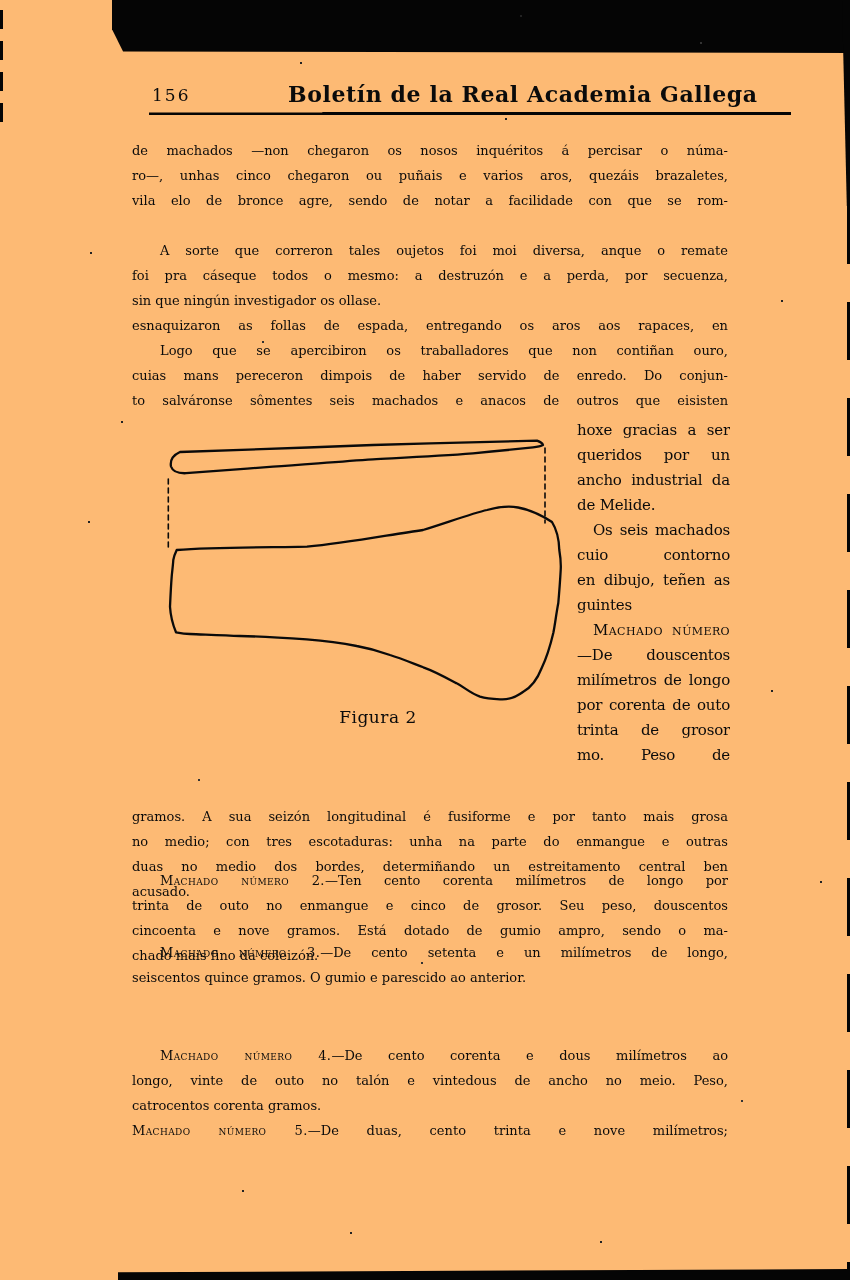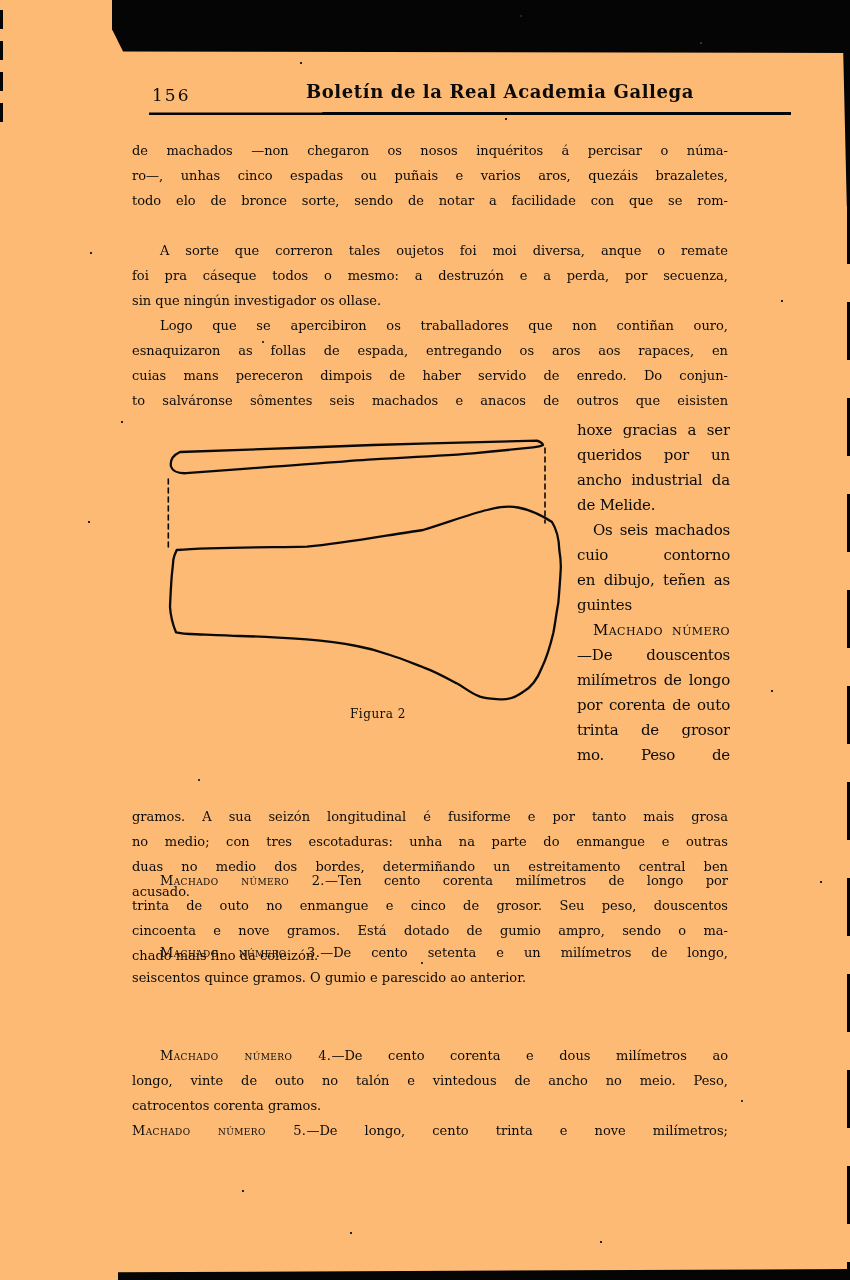--- a/index.html
+++ b/index.html
@@ -15,68 +15,68 @@
   
   .speck{position:absolute;left:0;top:0;width:2px;height:2px;background:transparent;
      box-shadow:520px 15px #222,300px 62px #222,700px 42px #333,90px 252px #222,
      262px 341px #333,781px 300px #222,641px 203px #222,198px 779px #333,
      88px 521px #222,771px 690px #222,421px 962px #333,242px 1190px #222,
      600px 1241px #222,741px 1100px #333,121px 421px #222,820px 881px #222,
      505px 118px #222,350px 1232px #222;}
   
   .pageno{position:absolute;left:152px;top:85px;font-size:17px;letter-spacing:2px;}
   .htitle{position:absolute;left:288px;top:81px;width:424px;text-align:center;
-          font-size:18px;font-weight:bold;letter-spacing:0.6px;white-space:nowrap;}
+          font-size:22px;font-weight:bold;letter-spacing:0.6px;white-space:nowrap;}
   .hrule{position:absolute;left:149px;top:112px;width:642px;height:3px;background:#050505;
          clip-path:polygon(0 20%,27% 20%,27% 0,100% 0,100% 100%,0 100%);}
   
   .tb{position:absolute;font-size:13px;}
   .line{height:25px;line-height:25px;overflow:hidden;text-align:justify;text-align-last:justify;}
   .line.last{text-align-last:left;}
   .indent{text-indent:28px;}
   .col .line{line-height:25px;}
   .col{font-size:15px;letter-spacing:-0.2px;}
   .col .indent{text-indent:16px;}
   .sc{font-variant:small-caps;letter-spacing:0.4px;}
   
   .fig{position:absolute;left:148px;top:425px;width:430px;height:285px;}
   .figcap{position:absolute;left:318px;top:707px;width:120px;text-align:center;
-          font-size:12px;letter-spacing:0.5px;}
+          font-size:17px;letter-spacing:0.5px;}
 </style>
 </head>
 <body>
 
 <div class="page">
 
   <div class="art art-top"></div>
   <div class="art art-bottom"></div>
   <div class="art art-right-top"></div>
   <div class="art-right art" style="background:repeating-linear-gradient(180deg,#050505 0 58px,transparent 58px 96px);"></div>
   <div class="art-left art" style="background:repeating-linear-gradient(180deg,#050505 0 19px,transparent 19px 31px);"></div>
   <div class="speck"></div>
 
   <div class="pageno">156</div>
   <div class="htitle">Boletín de la Real Academia Gallega</div>
   <div class="hrule"></div>
 
   <div class="tb" style="left:132px;top:138px;width:596px;">
     <div class="line">de machados —non chegaron os nosos inquéritos á percisar o núma-</div>
-    <div class="line">ro—, unhas cinco espadas ou puñais e varios aros, quezáis brazaletes,</div>
-    <div class="line">todo elo de bronce sorte, sendo de notar a facilidade con que se rom-</div>
+    <div class="line">ro—, unhas cinco chegaron ou puñais e varios aros, quezáis brazaletes,</div>
+    <div class="line">vila elo de bronce agre, sendo de notar a facilidade con que se rom-</div>
   </div>
 
   <div class="tb" style="left:132px;top:238px;width:596px;">
     <div class="line indent">A sorte que correron tales oujetos foi moi diversa, anque o remate</div>
     <div class="line">foi pra cáseque todos o mesmo: a destruzón e a perda, por secuenza,</div>
     <div class="line last">sin que ningún investigador os ollase.</div>
   </div>
 
   <div class="tb" style="left:132px;top:313px;width:596px;">
+    <div class="line">esnaquizaron as follas de espada, entregando os aros aos rapaces, en</div>
     <div class="line indent">Logo que se apercibiron os traballadores que non contiñan ouro,</div>
-    <div class="line">esnaquizaron as follas de espada, entregando os aros aos rapaces, en</div>
     <div class="line">cuias mans pereceron dimpois de haber servido de enredo. Do conjun-</div>
     <div class="line">to salváronse sômentes seis machados e anacos de outros que eisisten</div>
   </div>
 
   <svg class="fig" viewBox="0 0 430 285" xmlns="http://www.w3.org/2000/svg">
     <g fill="none" stroke="#0a0a0a" stroke-width="2.3" stroke-linejoin="round" stroke-linecap="round">
 
       <path d="M 32 27
         C 80 25.5, 160 22.5, 225 20
         C 280 18.5, 350 16.5, 389 15.7
@@ -158,16 +158,16 @@
     <div class="line last">seiscentos quince gramos. O gumio e parescido ao anterior.</div>
   </div>
 
   <div class="tb" style="left:132px;top:1043px;width:596px;">
     <div class="line indent"><span class="sc">Machado número 4.</span><span>—De cento corenta e dous milímetros ao</span></div>
     <div class="line">longo, vinte de outo no talón e vintedous de ancho no meio. Peso,</div>
     <div class="line last">catrocentos corenta gramos.</div>
   </div>
 
   <div class="tb" style="left:132px;top:1118px;width:596px;">
-    <div class="line"><span class="sc">Machado número 5.</span><span>—De longo, cento trinta e nove milímetros;</span></div>
+    <div class="line"><span class="sc">Machado número 5.</span><span>—De duas, cento trinta e nove milímetros;</span></div>
   </div>
 
 </div>
 
 </body></html>

